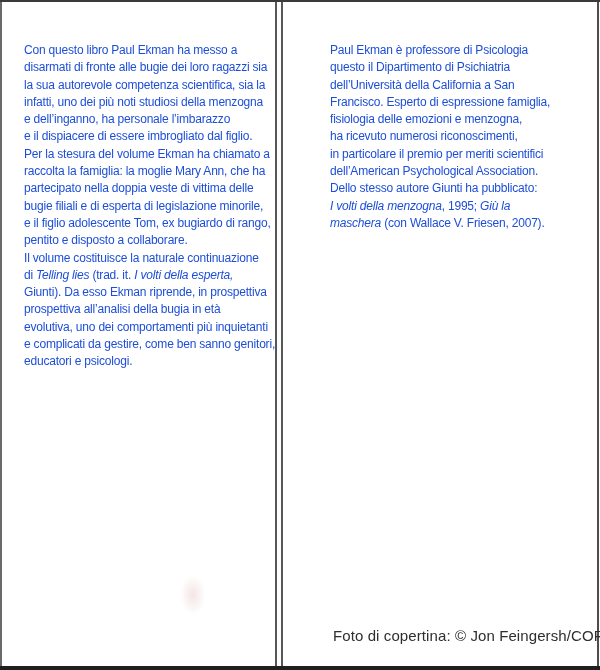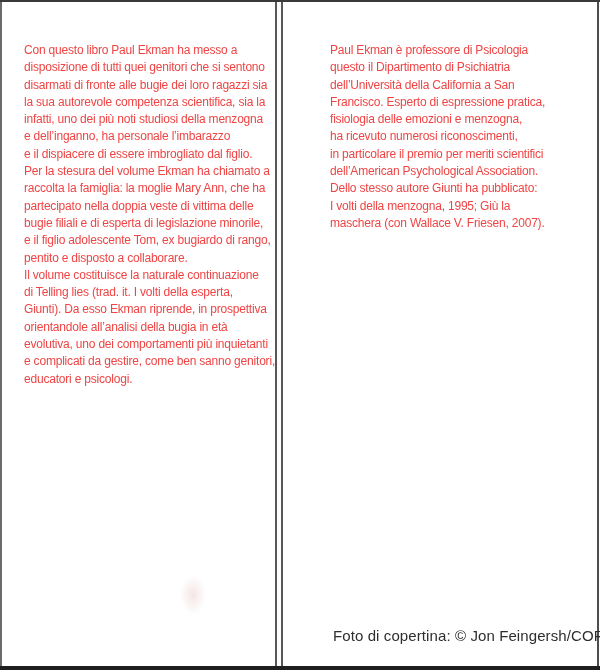--- a/index.html
+++ b/index.html
@@ -45,27 +45,27 @@
     width: 318px;
     border-left: 2px solid #575757;
     border-right: 2px solid #4d4d4d;
   }
   .flap-text {
     position: absolute;
     top: 42px;
     font-size: 12px;
     line-height: 17.3px;
     letter-spacing: -0.2px;
-    color: #ef4444;
+    color: #1d4ed8;
     white-space: nowrap;
   }
   .panel.left .flap-text { left: 22px; }
   .panel.right .flap-text { left: 47px; }
   .text-line { height: 17.3px; }
-  .italic { }
+  .italic { font-style: italic; }
   .credit {
     position: absolute;
     left: 50px;
     top: 627px;
     font-size: 15px;
     letter-spacing: 0.1px;
     color: #2e2e2e;
     white-space: nowrap;
   }
   
@@ -80,49 +80,48 @@
   }
 </style>
 </head>
 <body>
 
 <div class="scan">
 
   <div class="panel left">
     <div class="flap-text">
         <div class="text-line"><span>Con questo libro Paul Ekman ha messo a</span></div>
-        <div class="text-line"><span>disposizione di tutti quei genitori che si sentono</span></div>
         <div class="text-line"><span>disarmati di fronte alle bugie dei loro ragazzi sia</span></div>
         <div class="text-line"><span>la sua autorevole competenza scientifica, sia la</span></div>
         <div class="text-line"><span>infatti, uno dei più noti studiosi della menzogna</span></div>
         <div class="text-line"><span>e dell’inganno, ha personale l’imbarazzo</span></div>
         <div class="text-line"><span>e il dispiacere di essere imbrogliato dal figlio.</span></div>
         <div class="text-line"><span>Per la stesura del volume Ekman ha chiamato a</span></div>
         <div class="text-line"><span>raccolta la famiglia: la moglie Mary Ann, che ha</span></div>
         <div class="text-line"><span>partecipato nella doppia veste di vittima delle</span></div>
         <div class="text-line"><span>bugie filiali e di esperta di legislazione minorile,</span></div>
         <div class="text-line"><span>e il figlio adolescente Tom, ex bugiardo di rango,</span></div>
         <div class="text-line"><span>pentito e disposto a collaborare.</span></div>
         <div class="text-line"><span>Il volume costituisce la naturale continuazione</span></div>
         <div class="text-line"><span>di </span><span class="italic">Telling lies</span><span> (trad. it. </span><span class="italic">I volti della esperta,</span></div>
         <div class="text-line"><span>Giunti). Da esso Ekman riprende, in prospettiva</span></div>
-        <div class="text-line"><span>orientandole all’analisi della bugia in età</span></div>
+        <div class="text-line"><span>prospettiva all’analisi della bugia in età</span></div>
         <div class="text-line"><span>evolutiva, uno dei comportamenti più inquietanti</span></div>
         <div class="text-line"><span>e complicati da gestire, come ben sanno genitori,</span></div>
         <div class="text-line"><span>educatori e psicologi.</span></div>
       </div>
     <div class="smudge"></div>
   </div>
 
   <div class="panel right">
     <div class="flap-text">
         <div class="text-line"><span>Paul Ekman è professore di Psicologia</span></div>
         <div class="text-line"><span>questo il Dipartimento di Psichiatria</span></div>
         <div class="text-line"><span>dell’Università della California a San</span></div>
-        <div class="text-line"><span>Francisco. Esperto di espressione pratica,</span></div>
+        <div class="text-line"><span>Francisco. Esperto di espressione famiglia,</span></div>
         <div class="text-line"><span>fisiologia delle emozioni e menzogna,</span></div>
         <div class="text-line"><span>ha ricevuto numerosi riconoscimenti,</span></div>
         <div class="text-line"><span>in particolare il premio per meriti scientifici</span></div>
         <div class="text-line"><span>dell’American Psychological Association.</span></div>
         <div class="text-line"><span>Dello stesso autore Giunti ha pubblicato:</span></div>
         <div class="text-line"><span class="italic">I volti della menzogna</span><span>, 1995; </span><span class="italic">Giù la</span></div>
         <div class="text-line"><span class="italic">maschera</span><span> (con Wallace V. Friesen, 2007).</span></div>
       </div>
     <div class="credit">Foto di copertina: © Jon Feingersh/CORBIS</div>
   </div>

